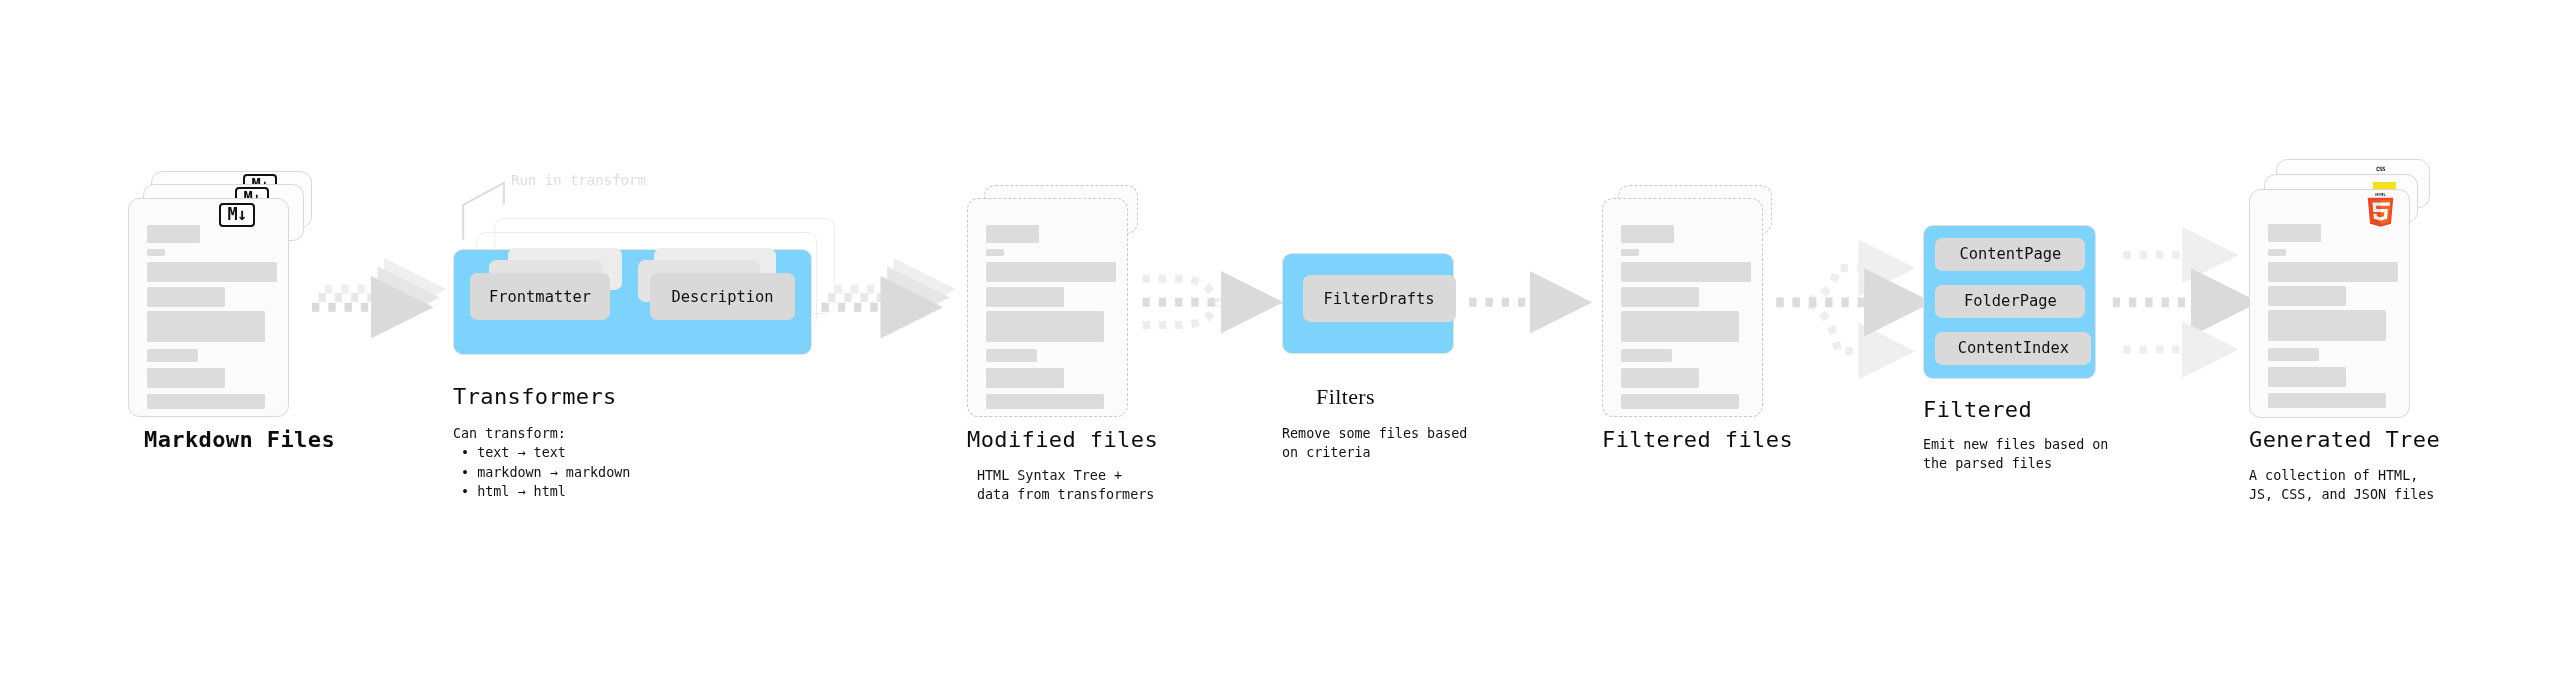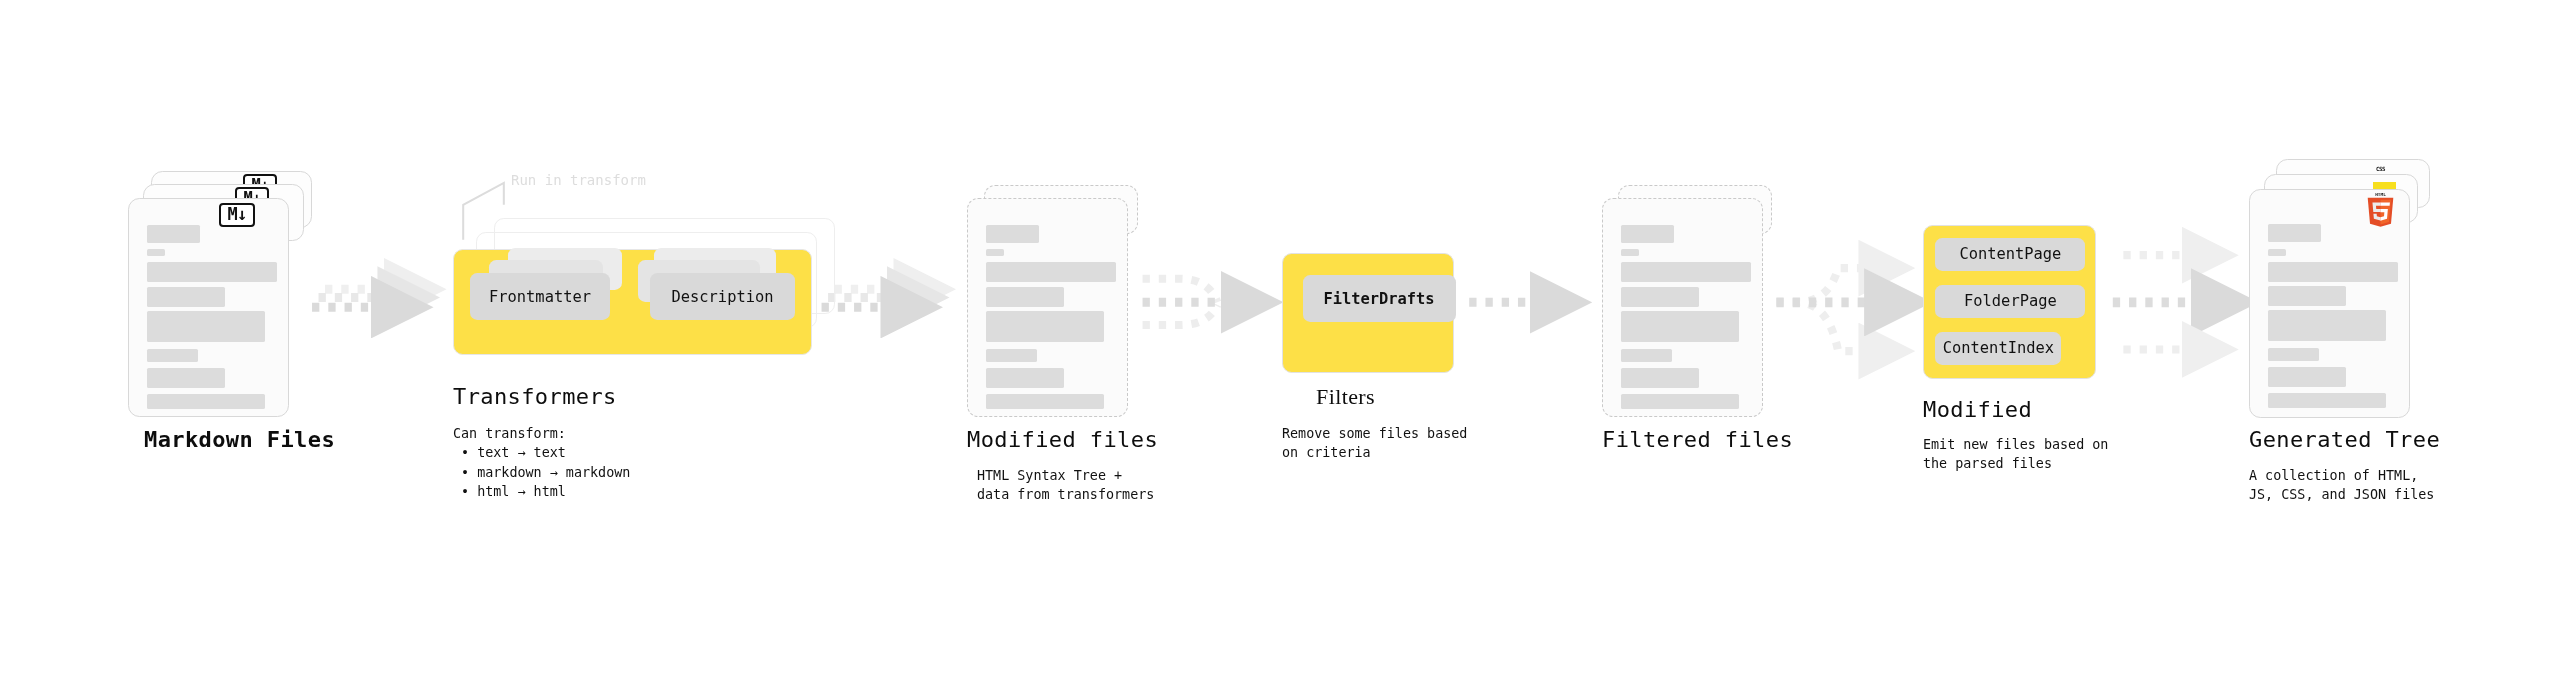--- a/index.html
+++ b/index.html
@@ -85,21 +85,21 @@
   }
   .js-badge {
     position: absolute;
     background: #f7df1e;
   }
 
   
   .proc-box {
     position: absolute;
     box-sizing: border-box;
-    background: #fde047;
+    background: #7dd3fc;
     border: 1.6px solid #e2e2e2;
     border-radius: 9.8px;
   }
   .proc-box.ghost {
     background: transparent;
     border-color: #eeeeee;
   }
   .pill {
     position: absolute;
     box-sizing: border-box;
@@ -280,21 +280,21 @@
         <div class="skel" style="left:18px; top:195px; width:118px; height:14.6px;"></div>
       </div>
     </div>
 
     <div class="title" style="left:967px; top:427px;">Modified files</div>
     <div class="subtitle" style="left:977px; top:466px;">HTML Syntax Tree +
 data from transformers</div>
   </div>
 
   <div class="stage" style="left:0">
-    <div class="proc-box" style="left:1282px; top:253px; width:172px; height:120px;font-weight:bold;">
+    <div class="proc-box" style="left:1282px; top:253px; width:172px; height:101px;">
       <div class="pill" style="left:19.5px; top:21px; width:153px; height:47px; position:absolute;">
         <span>FilterDrafts</span>
       </div>
     </div>
     <div class="title" style="left:1316px; top:384px;font-family:Liberation Serif, serif;">Filters</div>
     <div class="subtitle" style="left:1282px; top:424px;">Remove some files based
 on criteria</div>
   </div>
 
   <div class="stage" style="left:0">
@@ -315,25 +315,25 @@
   </div>
 
   <div class="stage" style="left:0">
     <div class="proc-box" style="left:1923px; top:225px; width:173px; height:154px;">
       <div class="pill" style="left:11.4px; top:12.2px; width:150px; height:32.5px; position:absolute;">
         <span>ContentPage</span>
       </div>
       <div class="pill" style="left:11.4px; top:59px; width:150px; height:32.5px; position:absolute;">
         <span>FolderPage</span>
       </div>
-      <div class="pill" style="left:11.4px; top:106px; width:126px; height:32.5px; position:absolute;">
+      <div class="pill" style="left:11.4px; top:106px; width:156px; height:32.5px; position:absolute;">
         <span>ContentIndex</span>
       </div>
     </div>
-    <div class="title" style="left:1923px; top:397px;">Modified</div>
+    <div class="title" style="left:1923px; top:397px;">Filtered</div>
     <div class="subtitle" style="left:1923px; top:435px;">Emit new files based on
 the parsed files</div>
   </div>
 
   <div class="stage" style="left:0">
     <div class="doc-stack">
 
       <div class="doc-card ghost2" style="left:2276px; top:159px; width:154px; height:49px;"></div>
       <div class="css-badge" style="left:2374px; top:176px; width:21px; height:4.1px;"></div>
       <div class="css-badge-text" style="left:2376px; top:167px;">CSS</div>

